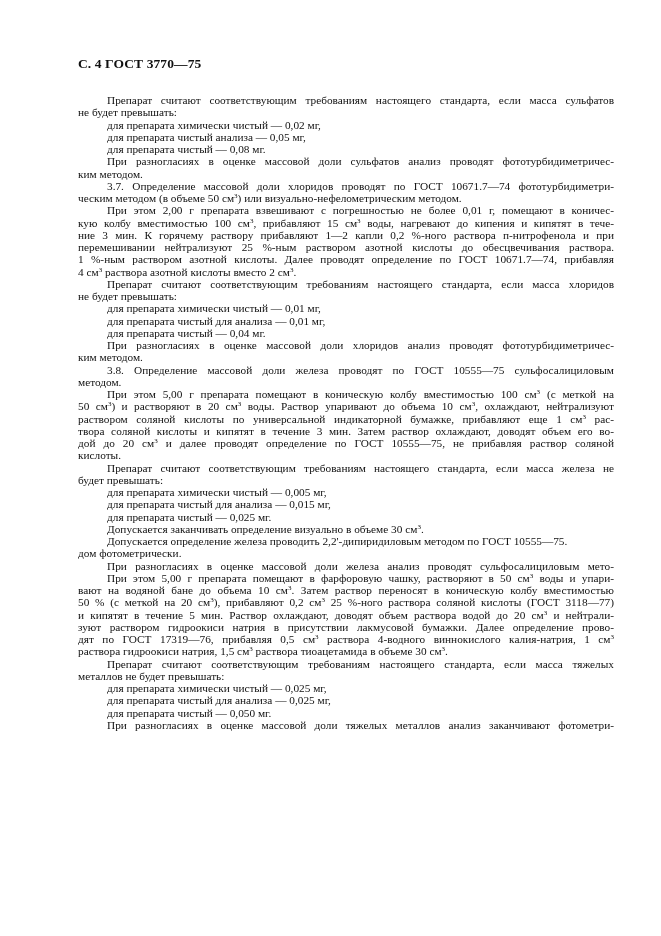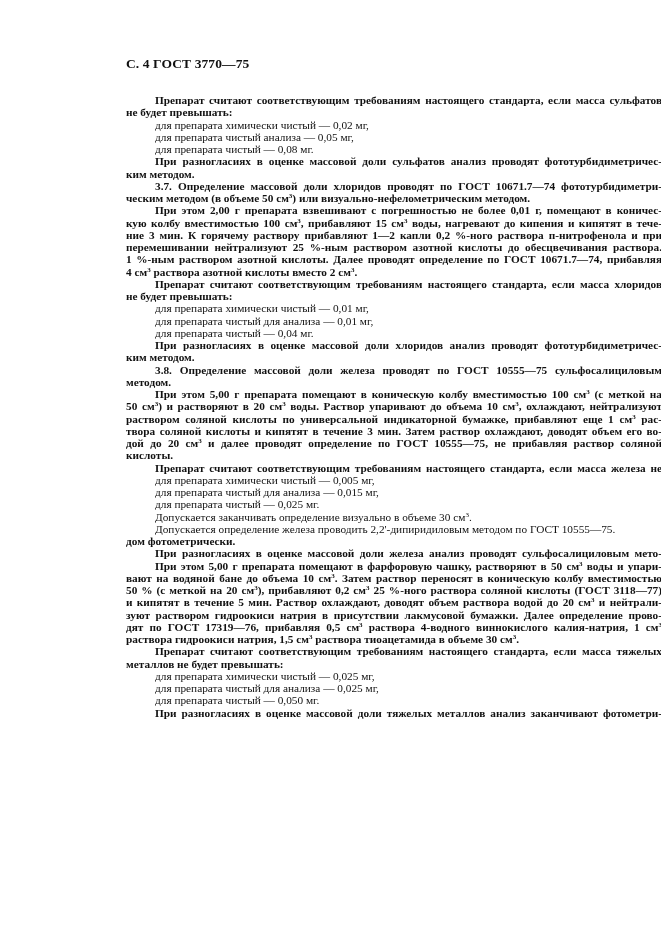--- a/index.html
+++ b/index.html
@@ -1,28 +1,27 @@
 <!DOCTYPE html>
 <html><head>
 <meta charset="utf-8">
 <style>
   html, body { margin: 0; padding: 0; background: #ffffff; }
   body { width: 661px; height: 936px; position: relative; overflow: hidden; }
   .page {
     position: absolute; left: 78px; top: 56px; width: 536px;
     font-family: "Liberation Serif", "DejaVu Serif", serif;
     color: #111111;
-    margin-left: 48px;
   }
   .header {
     font-weight: bold; font-size: 13.5px; line-height: 16px;
     margin: 0 0 22px 0; letter-spacing: 0.1px;
   }
   .body { font-size: 11.3px; line-height: 12.25px; }
-  .para { margin: 0; font-weight: bold; }
+  .para { margin: 0; }
   .line {
     display: block; white-space: nowrap; text-align: justify;
     text-align-last: justify; height: 12.25px;
   }
   .line.last { text-align-last: left; }
   .line.indent { padding-left: 29px; }
   .item { display: block; padding-left: 29px; white-space: nowrap; height: 12.25px; }
   sup { font-size: 7px; line-height: 0; vertical-align: 4px; }
 </style>
 </head>
@@ -72,20 +71,21 @@
       <div class="para">
         <span class="line indent">При этом 5,00 г препарата помещают в коническую колбу вместимостью 100 см<sup>3</sup> (с меткой на</span>
         <span class="line">50 см<sup>3</sup>) и растворяют в 20 см<sup>3</sup> воды. Раствор упаривают до объема 10 см<sup>3</sup>, охлаждают, нейтрализуют</span>
         <span class="line">раствором соляной кислоты по универсальной индикаторной бумажке, прибавляют еще 1 см<sup>3</sup> рас-</span>
         <span class="line">твора соляной кислоты и кипятят в течение 3 мин. Затем раствор охлаждают, доводят объем его во-</span>
         <span class="line">дой до 20 см<sup>3</sup> и далее проводят определение по ГОСТ 10555—75, не прибавляя раствор соляной</span>
         <span class="line last">кислоты.</span>
       </div>
       <div class="para">
         <span class="line indent">Препарат считают соответствующим требованиям настоящего стандарта, если масса железа не</span>
+        <span class="line last">будет превышать:</span>
       </div>
       <div class="item">для препарата химически чистый — 0,005 мг,</div>
       <div class="item">для препарата чистый для анализа — 0,015 мг,</div>
       <div class="item">для препарата чистый — 0,025 мг.</div>
       <div class="item">Допускается заканчивать определение визуально в объеме 30 см<sup>3</sup>.</div>
       <div class="item">Допускается определение железа проводить 2,2'-дипиридиловым методом по ГОСТ 10555—75.</div>
       <div class="para">
         <span class="line last">дом фотометрически.</span>
         <span class="line indent">При разногласиях в оценке массовой доли железа анализ проводят сульфосалициловым мето-</span>
       </div>

